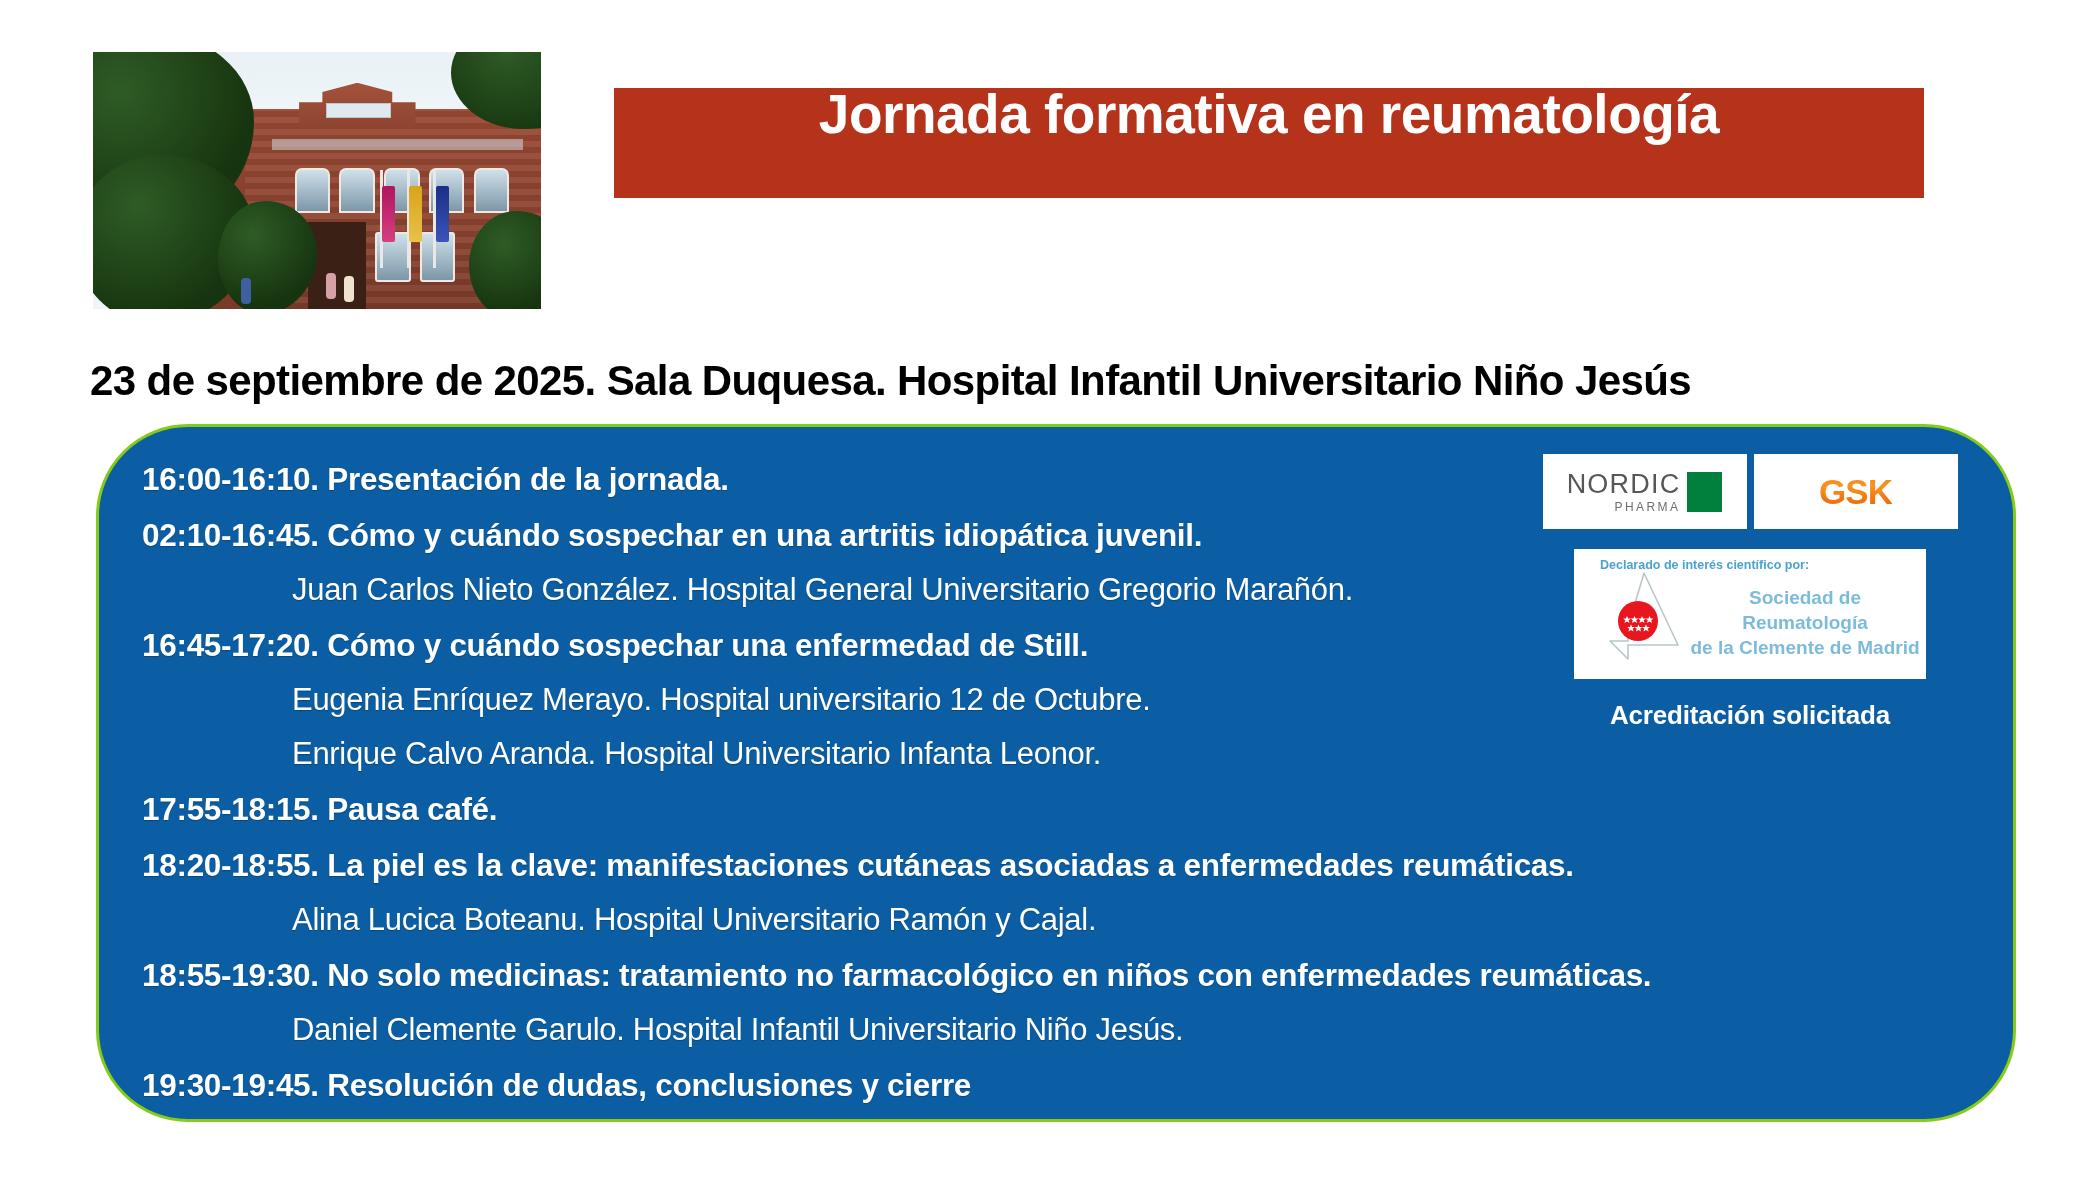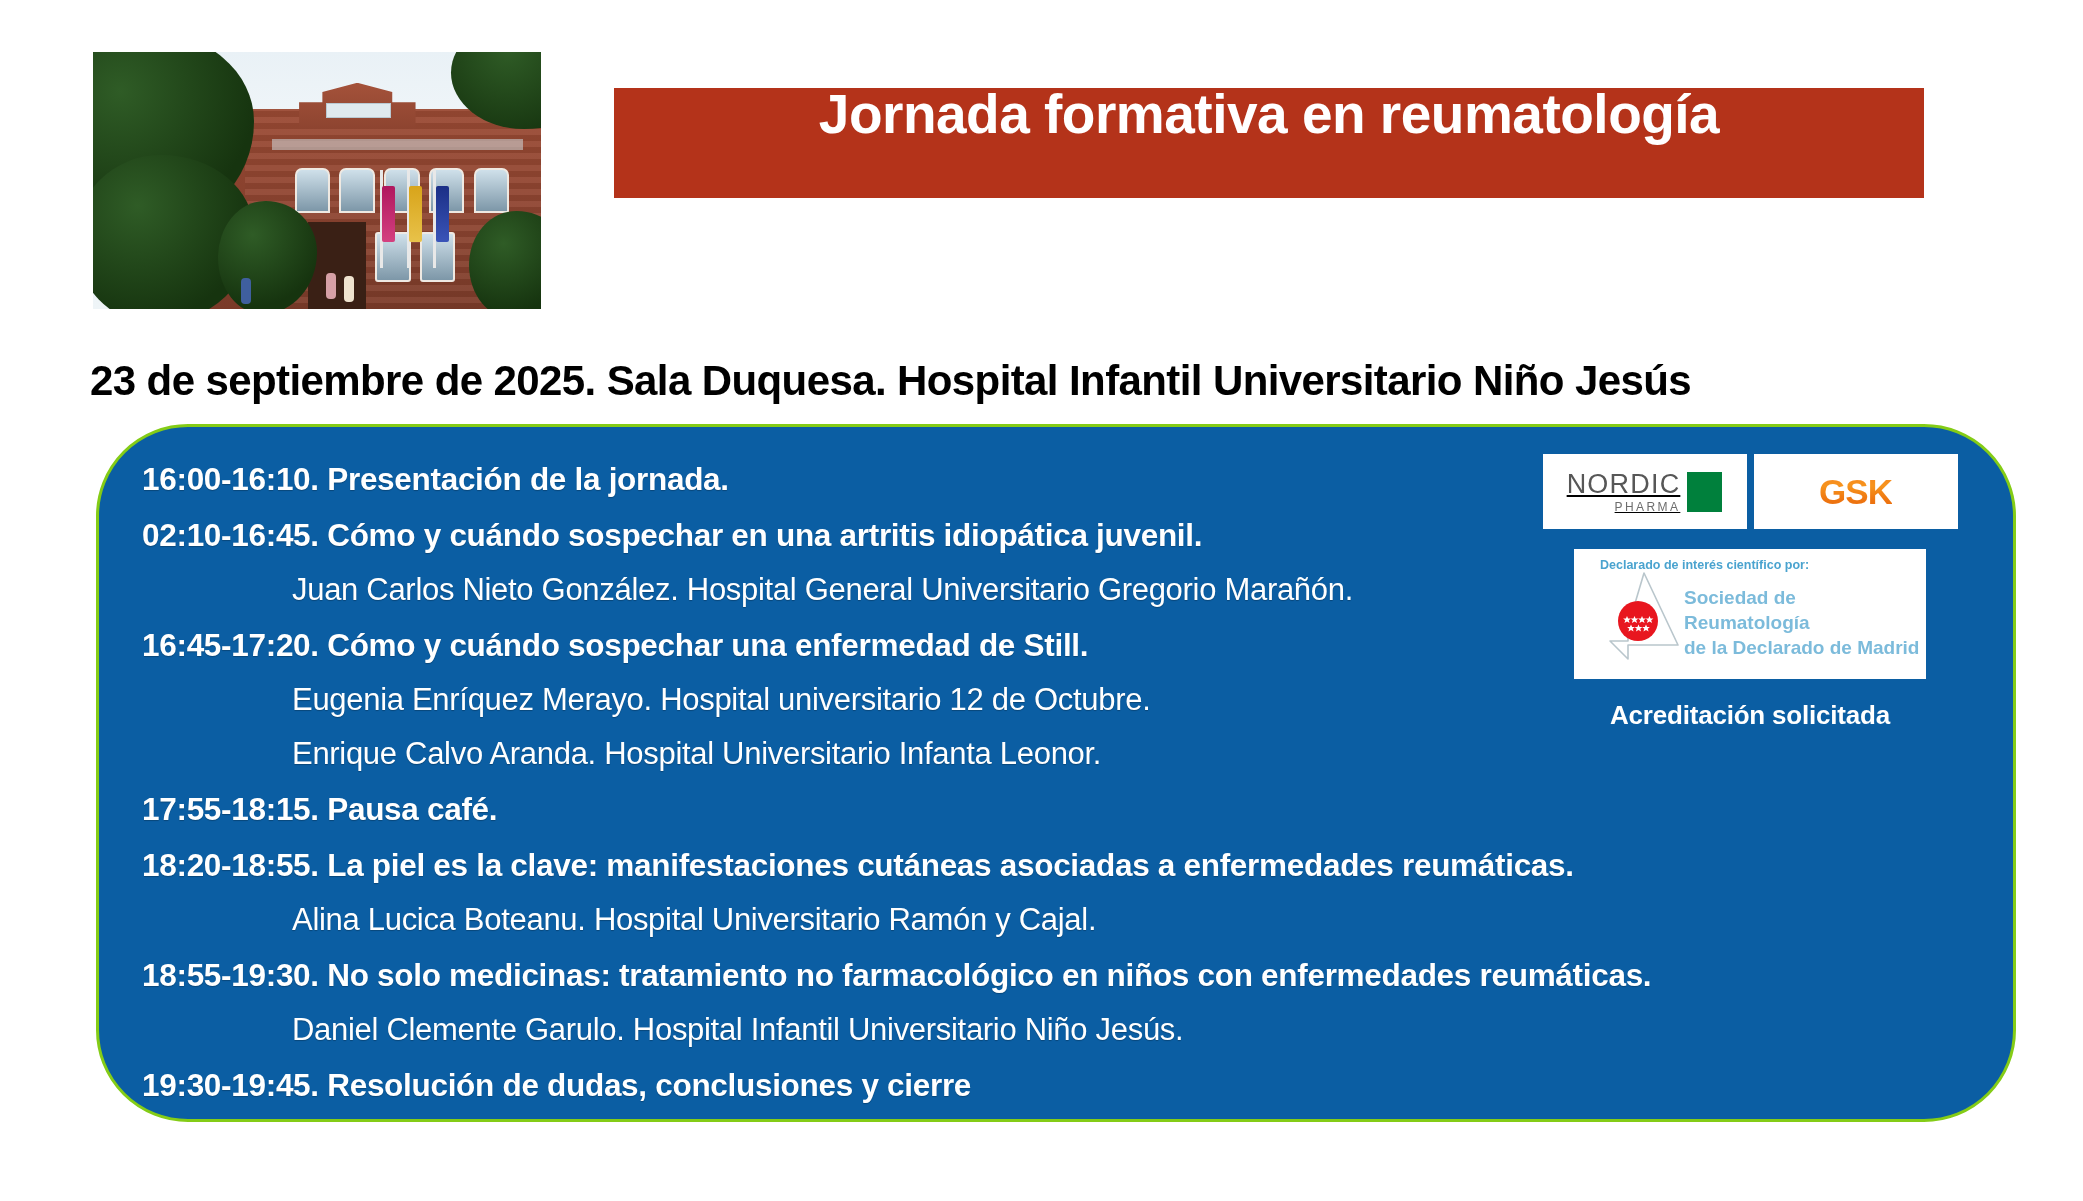--- a/index.html
+++ b/index.html
@@ -90,36 +90,36 @@
   #patro{
     color:#fff;font-size:24px;letter-spacing:.2px;margin-bottom:14px;
   }
   .logorow{display:flex;gap:7px;justify-content:center;}
   .logobox{background:#fff;display:flex;align-items:center;justify-content:center;}
   #nordicbox{width:204px;height:75px;}
   #gskbox{width:204px;height:75px;}
 
   
   .nordic{display:flex;align-items:center;gap:7px;}
-  .nordic .txt{display:flex;flex-direction:column;align-items:flex-end;line-height:1;text-decoration:underline;}
+  .nordic .txt{display:flex;flex-direction:column;align-items:flex-end;line-height:1;}
   .nordic .n1{font-size:27px;color:#575757;letter-spacing:1.2px;}
   .nordic .n2{font-size:12px;color:#6d6d6d;letter-spacing:2.4px;margin-top:3px;}
   .nordic .sq{width:35px;height:40px;background:#00803c;}
 
   
   .gsk{
     font-size:35px;font-weight:bold;letter-spacing:-1px;
     background:linear-gradient(180deg,#f5821f 0%, #f7941d 35%, #ee7510 70%, #e86a0c 100%);
     -webkit-background-clip:text;background-clip:text;color:transparent;
   }
 
   
   #srcmbox{
     width:352px;height:130px;background:#fff;margin:20px auto 0;position:relative;
-    text-align:left;
+    text-align:center;
   }
   #srcm-head{
     position:absolute;left:26px;top:9px;font-size:12.5px;color:#4aa3cf;font-weight:bold;
   }
   #srcm-mark{position:absolute;left:24px;top:18px;width:86px;height:96px;}
   #srcm-name{
     position:absolute;left:110px;top:36px;color:#7cbbdb;font-weight:bold;
     font-size:19px;line-height:1.32;
   }
   #acred{
@@ -230,19 +230,19 @@
           <polygon points="44,49 45.1,51.6 47.9,51.6 45.7,53.3 46.6,56 44,54.4 41.4,56 42.3,53.3 40.1,51.6 42.9,51.6"></polygon>
           <polygon points="51.5,49 52.6,51.6 55.4,51.6 53.2,53.3 54.1,56 51.5,54.4 48.9,56 49.8,53.3 47.6,51.6 50.4,51.6"></polygon>
           <polygon points="33,57.5 34.1,60.1 36.9,60.1 34.7,61.8 35.6,64.5 33,62.9 30.4,64.5 31.3,61.8 29.1,60.1 31.9,60.1"></polygon>
           <polygon points="40.5,57.5 41.6,60.1 44.4,60.1 42.2,61.8 43.1,64.5 40.5,62.9 37.9,64.5 38.8,61.8 36.6,60.1 39.4,60.1"></polygon>
           <polygon points="48,57.5 49.1,60.1 51.9,60.1 49.7,61.8 50.6,64.5 48,62.9 45.4,64.5 46.3,61.8 44.1,60.1 46.9,60.1"></polygon>
         </g>
       </svg>
 
       <div id="srcm-name">
         <div>Sociedad de Reumatología</div>
-        <div>de la Declarado de Madrid</div>
+        <div>de la Clemente de Madrid</div>
       </div>
     </div>
 
     <div id="acred">Acreditación solicitada</div>
   </div>
 </div>
 
 </body></html>

